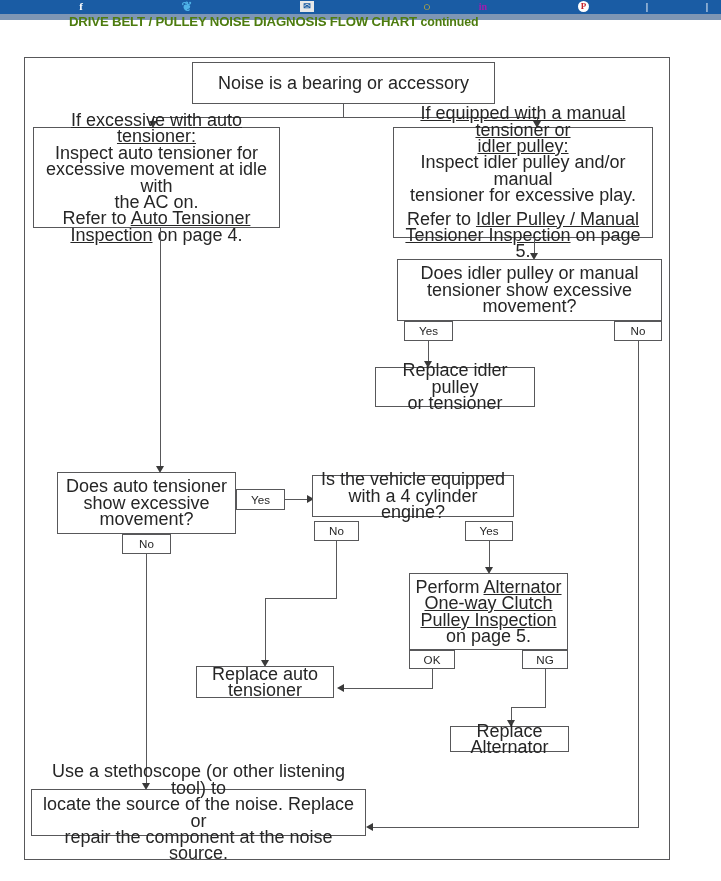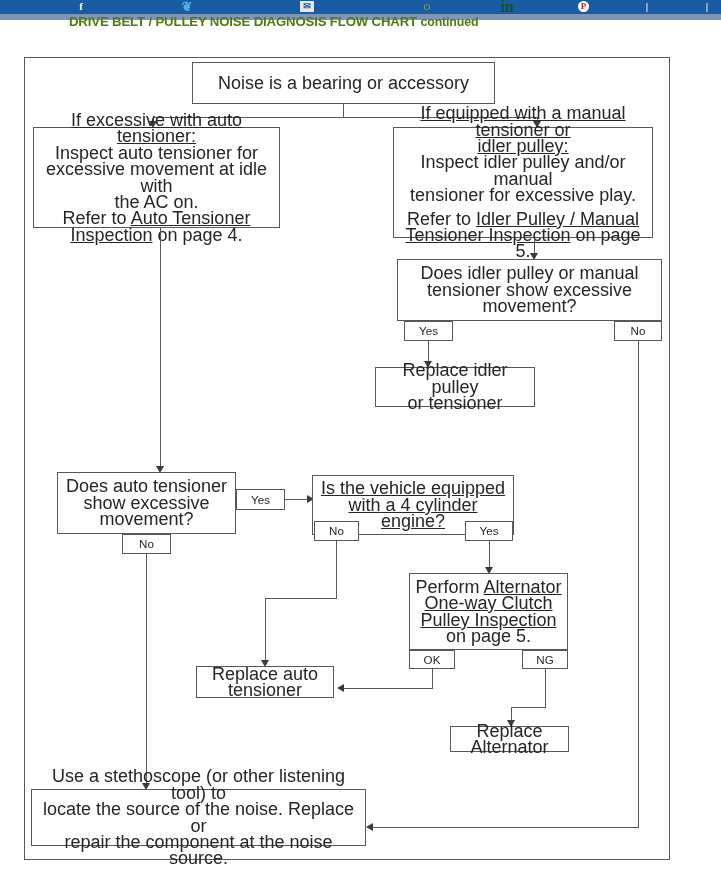--- a/index.html
+++ b/index.html
@@ -44,21 +44,21 @@
     text-align: center;
     color: #ffffff;
     font-family: "Liberation Serif", serif;
     font-weight: bold;
     overflow: hidden;
   }
   .si-f       { left: 74px; }
   .si-tw      { left: 180px; color:#4fb3e8; font-size:13px; }
   .si-mail    { left: 300px; background:#e8e8e8; color:#1a5ca4; font-size:9px; line-height:11px; height:11px; top:1px;}
   .si-gp      { left: 420px; color:#f0c419; font-size:13px; }
-  .si-in      { left: 500px; color:#14532d; font-size:16px; }
+  .si-in      { left: 476px; color:#a21caf; font-size:10px; }
   .si-pin     { left: 578px; background:#ffffff; color:#c8232c; border-radius:50%; width:11px;height:11px;line-height:11px;top:1px;font-size:9px; }
   .si-a       { left: 640px; }
   .si-b       { left: 700px; }
 
   
   .chart-title {
     position: absolute;
     left: 27px; top: 14px;
     font-size: 13.2px;
     font-weight: bold;
@@ -254,21 +254,21 @@
   <div class="lbl" style="left:122px; top:534px; width:49px; height:20px;">
     <span>No</span>
   </div>
 
   <div class="ln lnh" style="left:285px; top:498.5px; width:25px;"></div>
   <div class="arrow arrow-r" style="left:307px; top:495px;"></div>
 
   <div class="ln lnv" style="left:145.5px; top:554px; height:233px;"></div>
   <div class="arrow arrow-d" style="left:141.5px; top:783px;"></div>
 
-  <div class="box" style="left:312px; top:475px; width:202px; height:60px;text-decoration:underline;">
+  <div class="box" style="left:312px; top:475px; width:202px; height:42px;">
     <div class="inner">
       <div>Is the vehicle equipped</div>
       <div>with a 4 cylinder engine?</div>
     </div>
   </div>
   <div class="lbl" style="left:314px; top:521px; width:45px; height:20px;">
     <span>No</span>
   </div>
   <div class="lbl" style="left:465px; top:521px; width:48px; height:20px;">
     <span>Yes</span>
@@ -315,21 +315,21 @@
     </div>
   </div>
 
   <div class="box" style="left:450px; top:726px; width:119px; height:26px;">
     <div class="inner">
       <div>Replace</div>
       <div>Alternator</div>
     </div>
   </div>
 
-  <div class="box" style="left:31px; top:789px; width:335px; height:57px;">
+  <div class="box" style="left:31px; top:789px; width:335px; height:47px;">
     <div class="inner">
       <div>Use a stethoscope (or other listening tool) to</div>
       <div>locate the source of the noise. Replace or</div>
       <div>repair the component at the noise source.</div>
     </div>
   </div>
 
 </div>
 
 </body></html>

